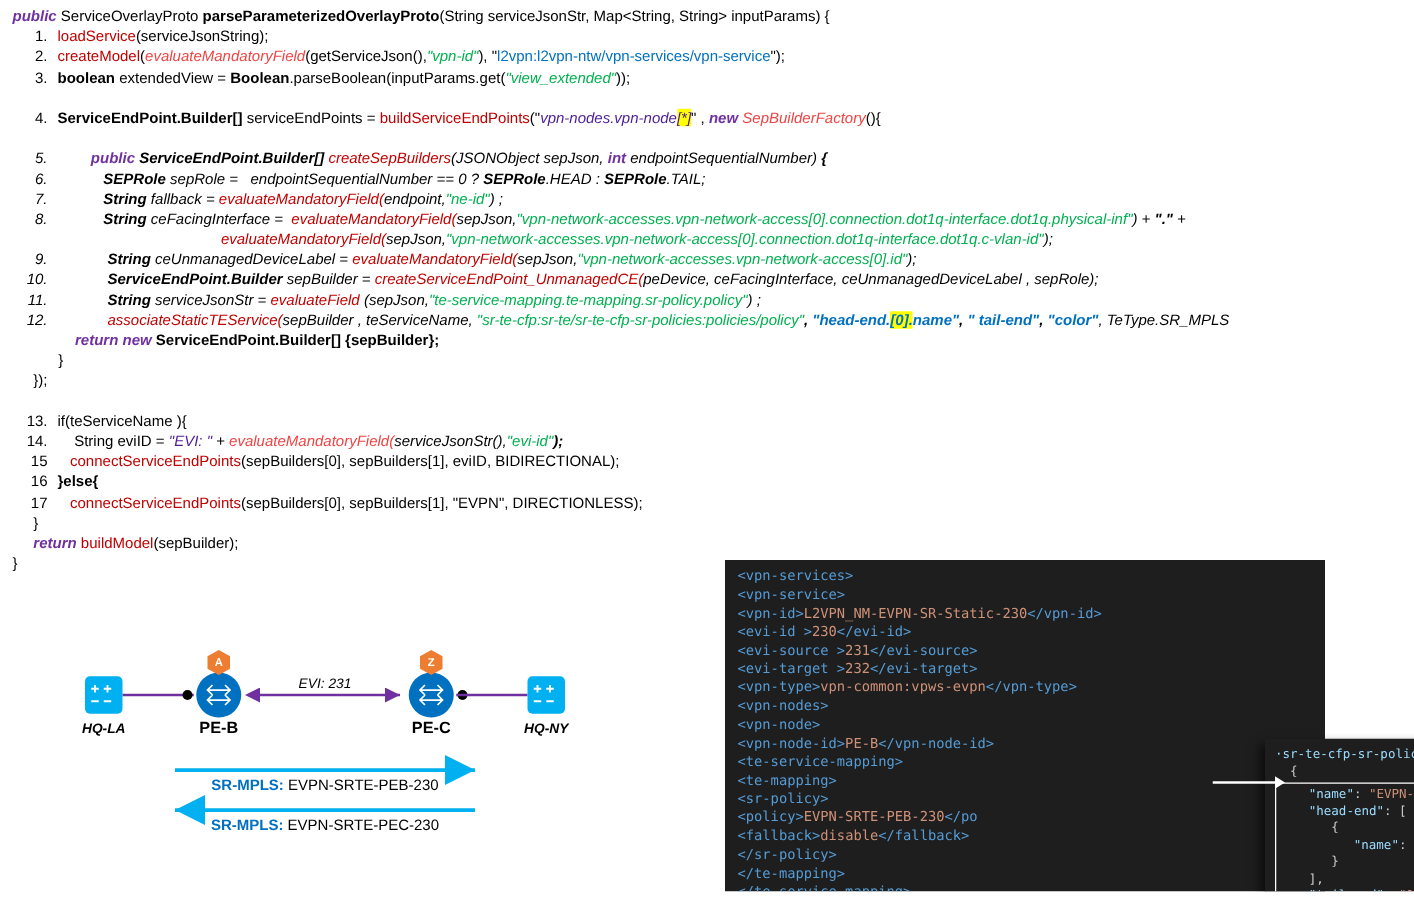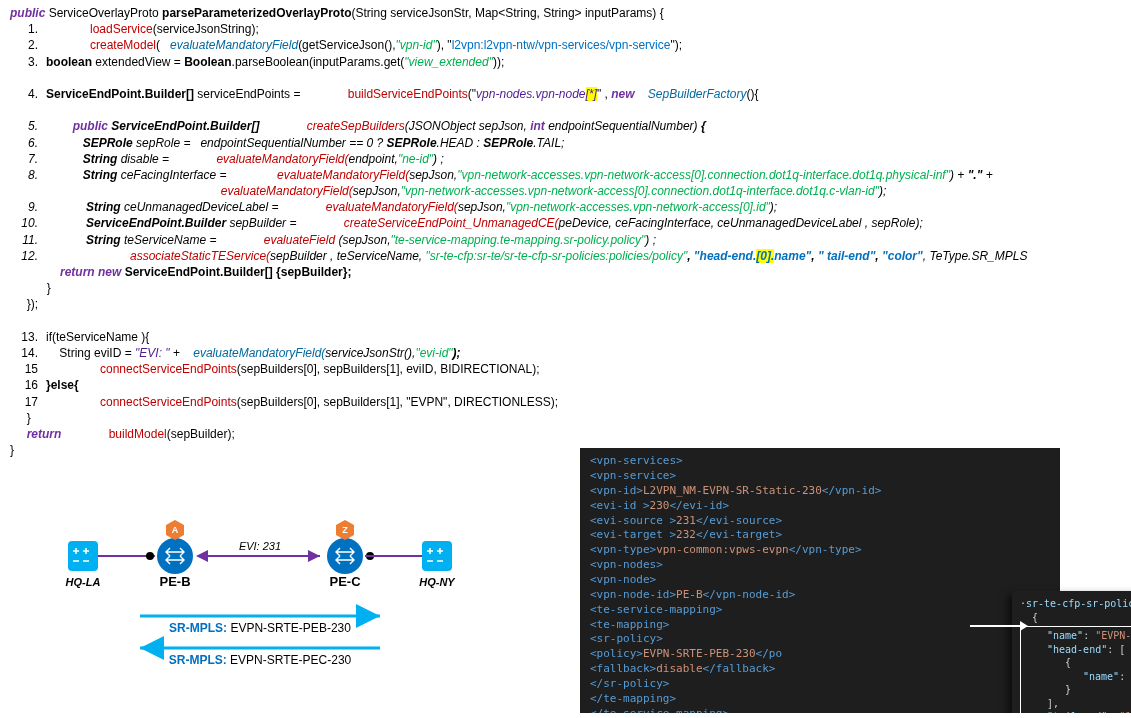--- a/index.html
+++ b/index.html
@@ -10,22 +10,22 @@
   width: 1131px;
   background: #fff;
   color: #000;
 }
 .code-area { line-height: 1.35; }
 .line { white-space: pre; font-family: Arial, sans-serif; font-size: 12px; }
 .ln { display: inline-block; width: 28px; text-align: right; margin-right: 8px; }
 .kw-purple { color: #7030a0; font-style: italic; font-weight: bold; }
 .kw-bold { font-weight: bold; }
 .kw-bold-italic { font-weight: bold; font-style: italic; }
-.red { color: #c00000; margin-left: 44px; }
-.red-italic { color: #0369a1; font-style: italic; margin-left: 10px; }
+.red { color: #c00000; }
+.red-italic { color: #ef4444; font-style: italic; }
 .blue { color: #0070c0; text-align: right; }
 .blue-italic { color: #4c1d95; font-style: italic; }
 .green-italic { color: #00b050; font-style: italic; }
 .italic { font-style: italic; }
 .hl { background: #ffff00; }
 .brace { font-weight: bold; }
 
 .lower { position: relative; height: 240px; margin-top: 10px; }
 .diagram { position: absolute; left: 40px; top: 40px; width: 430px; }
 svg.net { display: block; }
@@ -46,26 +46,26 @@
 <div class="code-area">
 <div class="line"><span class="kw-purple">public</span> <span>ServiceOverlayProto</span> <span class="kw-bold">parseParameterizedOverlayProto</span><span>(String serviceJsonStr, Map&lt;String, String&gt; inputParams) {</span></div>
 <div class="line"><span class="ln">1.</span><span class="red">loadService</span><span>(serviceJsonString);</span></div>
 <div class="line"><span class="ln">2.</span><span class="red">createModel</span>(<span class="red-italic">evaluateMandatoryField</span><span>(getServiceJson(),</span><span class="green-italic">"vpn-id"</span><span>), "</span><span class="blue">l2vpn:l2vpn-ntw/vpn-services/vpn-service</span><span>");</span></div>
 <div class="line"><span class="ln">3.</span><span class="kw-bold">boolean</span><span> extendedView = </span><span class="kw-bold">Boolean</span><span>.parseBoolean(inputParams.get(</span><span class="green-italic">"view_extended"</span><span>));</span></div>
 <div class="line">&nbsp;</div>
 <div class="line"><span class="ln">4.</span><span class="kw-bold">ServiceEndPoint.Builder[]</span><span> serviceEndPoints = </span><span class="red">buildServiceEndPoints</span><span>("</span><span class="blue-italic">vpn-nodes.vpn-node</span><span class="blue-italic hl">[*]</span><span>" , </span><span class="kw-purple">new</span><span> </span><span class="red-italic">SepBuilderFactory</span><span>(){</span></div>
 <div class="line">&nbsp;</div>
 <div class="line italic"><span class="ln">5.</span>        <span class="kw-purple">public</span><span class="kw-bold"> ServiceEndPoint.Builder[] </span><span class="red" style="font-weight:normal">createSepBuilders</span><span>(JSONObject sepJson, </span><span class="kw-purple">int</span><span> endpointSequentialNumber) </span><span class="brace">{</span></div>
 <div class="line italic"><span class="ln">6.</span>           <span class="kw-bold">SEPRole</span><span> sepRole =   endpointSequentialNumber == 0 ? </span><span class="kw-bold">SEPRole</span><span>.HEAD : </span><span class="kw-bold">SEPRole</span><span>.TAIL;</span></div>
-<div class="line italic"><span class="ln">7.</span>           <span class="kw-bold">String</span><span> disable = </span><span class="red">evaluateMandatoryField(</span><span>endpoint,</span><span class="green-italic">"ne-id"</span><span>) ;</span></div>
+<div class="line italic"><span class="ln">7.</span>           <span class="kw-bold">String</span><span> fallback = </span><span class="red">evaluateMandatoryField(</span><span>endpoint,</span><span class="green-italic">"ne-id"</span><span>) ;</span></div>
 <div class="line italic"><span class="ln">8.</span>           <span class="kw-bold">String</span><span> ceFacingInterface =  </span><span class="red">evaluateMandatoryField(</span><span>sepJson,</span><span class="green-italic">"vpn-network-accesses.vpn-network-access[0].connection.dot1q-interface.dot1q.physical-inf"</span><span>) + </span><span class="kw-bold-italic">"."</span><span> +</span></div>
 <div class="line italic">                                                  <span class="red">evaluateMandatoryField(</span><span>sepJson,</span><span class="green-italic">"vpn-network-accesses.vpn-network-access[0].connection.dot1q-interface.dot1q.c-vlan-id"</span><span>);</span></div>
 <div class="line italic"><span class="ln">9.</span>            <span class="kw-bold">String</span><span> ceUnmanagedDeviceLabel = </span><span class="red">evaluateMandatoryField(</span><span>sepJson,</span><span class="green-italic">"vpn-network-accesses.vpn-network-access[0].id"</span><span>);</span></div>
 <div class="line italic"><span class="ln">10.</span>            <span class="kw-bold">ServiceEndPoint.Builder</span><span> sepBuilder = </span><span class="red">createServiceEndPoint_UnmanagedCE(</span><span>peDevice, ceFacingInterface, ceUnmanagedDeviceLabel , sepRole);</span></div>
-<div class="line italic"><span class="ln">11.</span>            <span class="kw-bold">String</span><span> teServiceName = </span><span class="red">evaluateField</span><span> (sepJson,</span><span class="green-italic">"te-service-mapping.te-mapping.sr-policy.policy"</span><span>) ;</span></div>
+<div class="line italic"><span class="ln">11.</span>            <span class="kw-bold">String</span><span> serviceJsonStr = </span><span class="red">evaluateField</span><span> (sepJson,</span><span class="green-italic">"te-service-mapping.te-mapping.sr-policy.policy"</span><span>) ;</span></div>
 <div class="line italic"><span class="ln">12.</span>            <span class="red">associateStaticTEService(</span><span>sepBuilder , teServiceName, </span><span class="green-italic">"sr-te-cfp:sr-te/sr-te-cfp-sr-policies:policies/policy"</span><span class="kw-bold">, </span><span class="blue" style="font-weight:bold">"head-end.</span><span class="blue hl" style="font-weight:bold">[0].</span><span class="blue" style="font-weight:bold">name"</span><span class="kw-bold">, </span><span class="blue" style="font-weight:bold">" tail-end"</span><span class="kw-bold">, </span><span class="blue" style="font-weight:bold">"color"</span><span>, TeType.</span><span>SR_MPLS</span></div>
 <div class="line">               <span class="kw-purple">return new</span><span class="kw-bold"> ServiceEndPoint.Builder[] {sepBuilder};</span></div>
 <div class="line">           <span>}</span></div>
 <div class="line">     <span>});</span></div>
 <div class="line">&nbsp;</div>
 <div class="line"><span class="ln">13.</span><span>if(teServiceName ){</span></div>
 <div class="line"><span class="ln">14.</span>    <span>String eviID = </span><span class="blue-italic">"EVI: "</span><span> + </span><span class="red-italic">evaluateMandatoryField(</span><span class="italic">serviceJsonStr(),</span><span class="green-italic">"evi-id"</span><span class="kw-bold-italic">);</span></div>
 <div class="line"><span class="ln">15</span>   <span class="red">connectServiceEndPoints</span><span>(sepBuilders[0], sepBuilders[1], eviID, BIDIRECTIONAL);</span></div>
 <div class="line"><span class="ln">16</span><span class="kw-bold">}else{</span></div>
 <div class="line"><span class="ln">17</span>   <span class="red">connectServiceEndPoints</span><span>(sepBuilders[0], sepBuilders[1], "EVPN", DIRECTIONLESS);</span></div>

